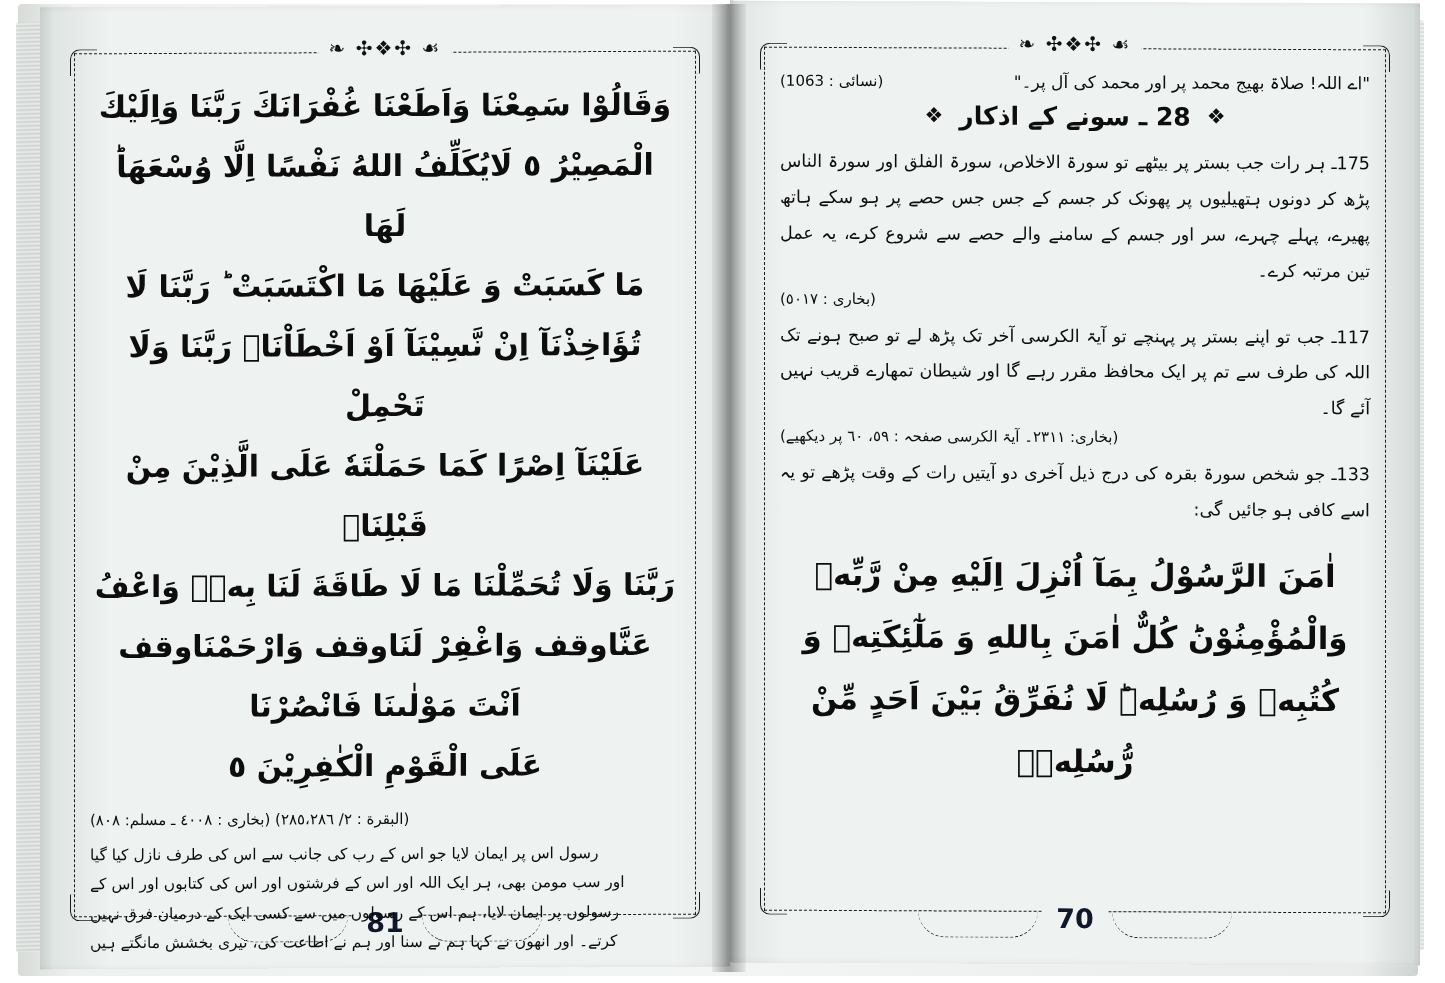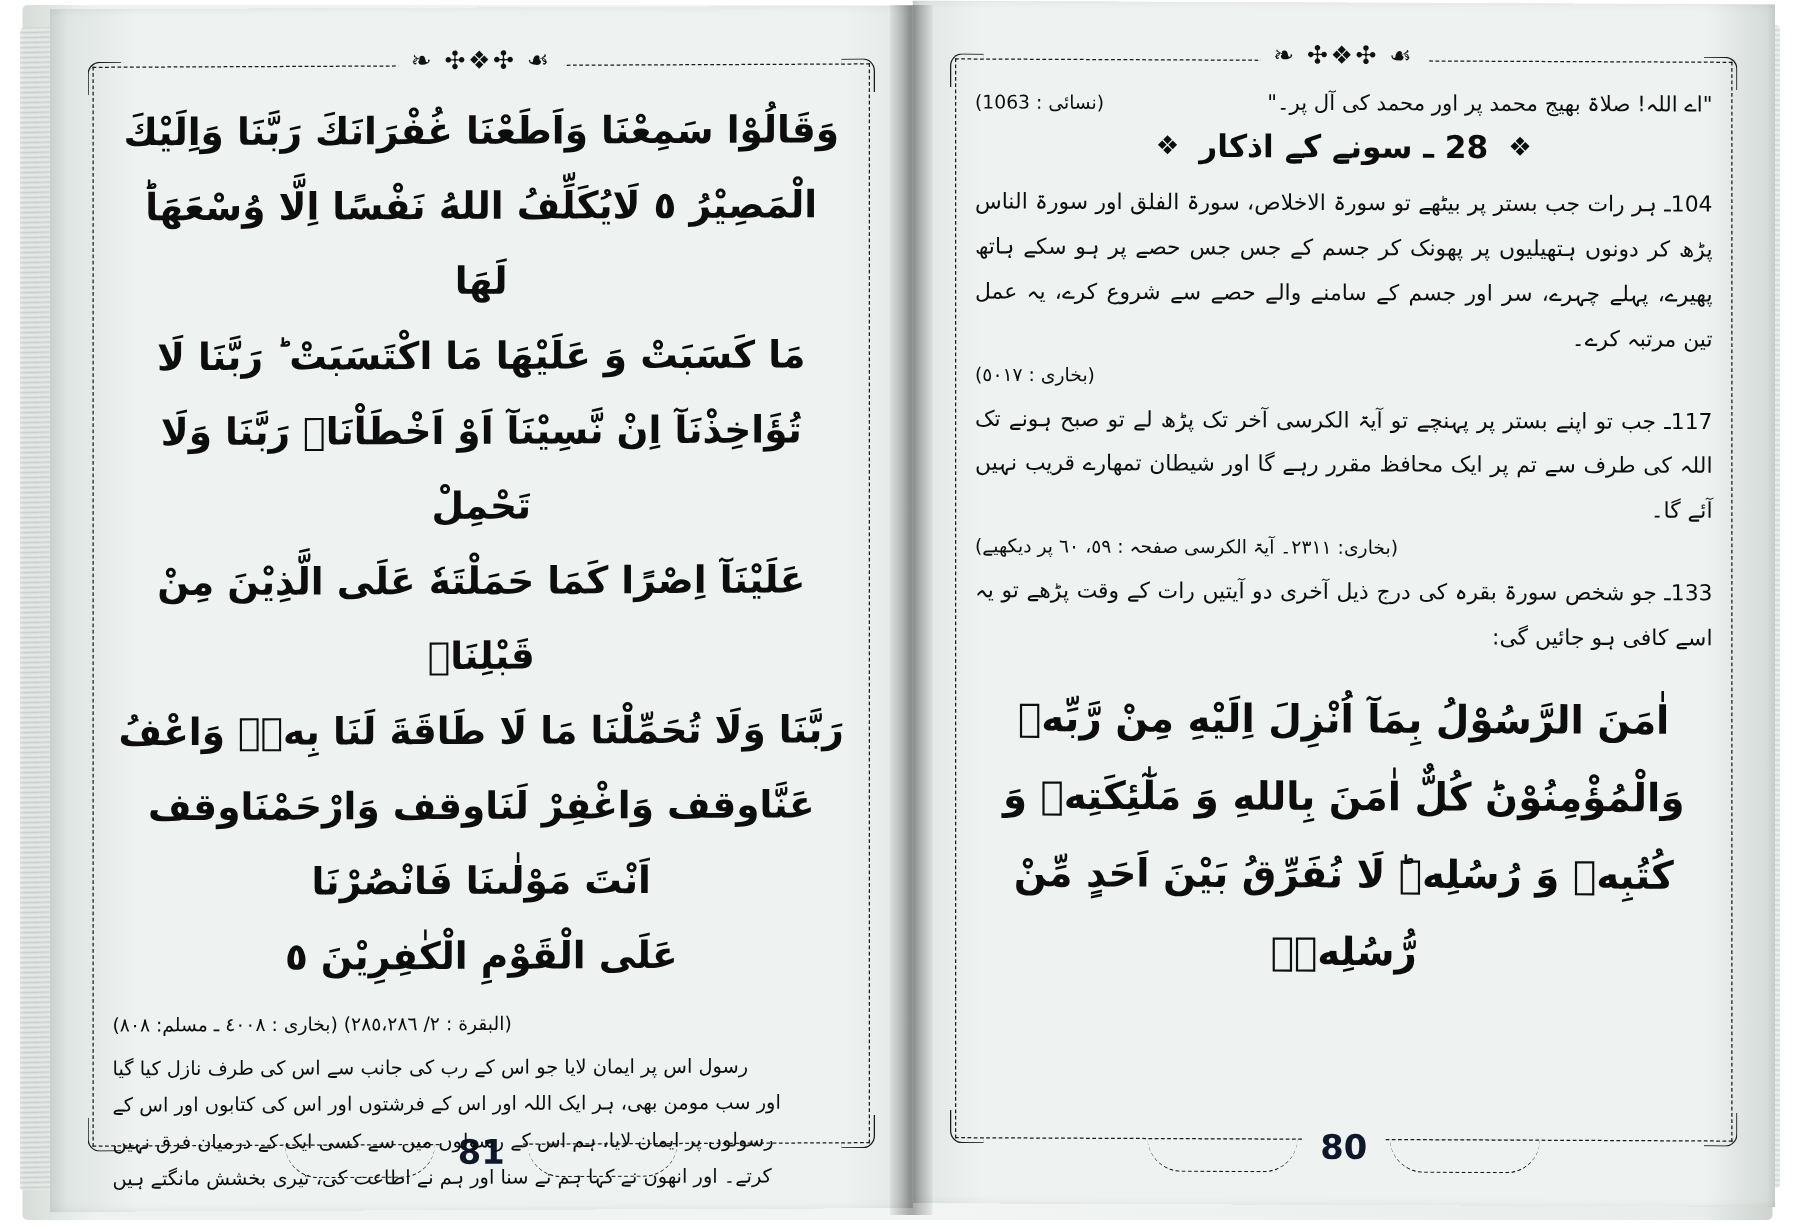--- a/index.html
+++ b/index.html
@@ -259,37 +259,37 @@
         <div class="rule-bottom"></div>
         <div class="rule-left"></div>
         <div class="rule-right"></div>
         <div class="corner c-tl"></div>
         <div class="corner c-tr"></div>
         <div class="corner c-bl"></div>
         <div class="corner c-br"></div>
         <div class="header-orn">❧ ✣❖✣ ☙</div>
         <div class="footer-wing fw-l"></div>
         <div class="footer-wing fw-r"></div>
-        <div class="footer-orn">80</div>
+        <div class="footer-orn">70</div>
       </div>
 
       <div class="content">
         <div class="top-line">
           <span style="font-size:17px;">"اے اللہ! صلاۃ بھیج محمد پر اور محمد کی آل پر۔"</span>
           <span style="font-size:15px;">(نسائی : 1063)</span>
         </div>
 
         <div class="section-title">
           <span class="orn-mark">❖</span>
           <span class="title-text">28 ـ سونے کے اذکار</span>
           <span class="orn-mark">❖</span>
         </div>
 
         <div class="para ur">
-          <span>104</span><span>ـ</span>
+          <span>175</span><span>ـ</span>
           <span>ہر رات جب بستر پر بیٹھے تو سورۃ الاخلاص، سورۃ الفلق اور سورۃ الناس پڑھ کر دونوں ہتھیلیوں پر پھونک کر جسم کے جس جس حصے پر ہو سکے ہاتھ پھیرے، پہلے چہرے، سر اور جسم کے سامنے والے حصے سے شروع کرے، یہ عمل تین مرتبہ کرے۔</span>
         </div>
         <div class="ref ur-note">(بخاری : ٥٠١٧)</div>
 
         <div class="para ur">
           <span>117</span><span>ـ</span>
           <span>جب تو اپنے بستر پر پہنچے تو آیۃ الکرسی آخر تک پڑھ لے تو صبح ہونے تک اللہ کی طرف سے تم پر ایک محافظ مقرر رہے گا اور شیطان تمھارے قریب نہیں آئے گا۔</span>
         </div>
         <div class="ref ur-note">(بخاری: ٢٣١١۔ آیۃ الکرسی صفحہ : ٥٩، ٦٠ پر دیکھیے)</div>
 

